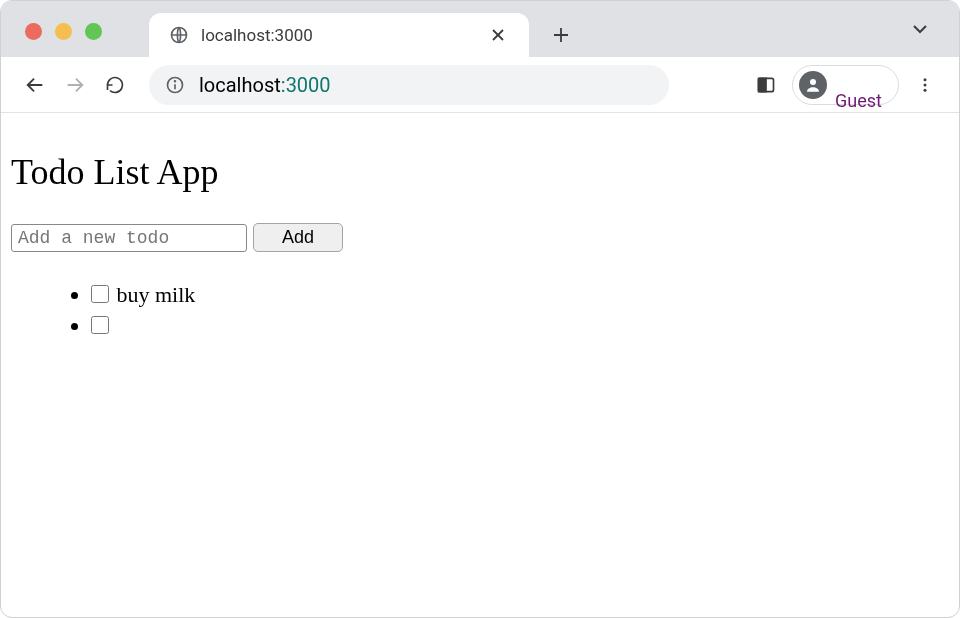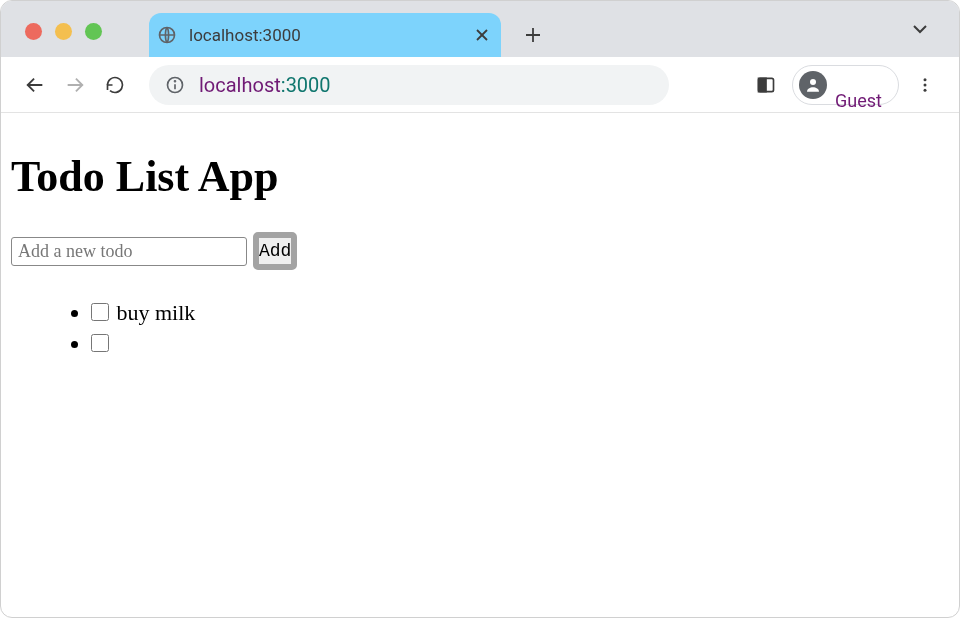--- a/index.html
+++ b/index.html
@@ -36,28 +36,28 @@
     .traffic-light {
       width: 17px;
       height: 17px;
       border-radius: 50%;
     }
     .tl-red { background: #ed6a5e; }
     .tl-yellow { background: #f4bf4f; }
     .tl-green { background: #62c554; }
     .tab {
       margin-left: 130px;
-      background: #7dd3fc;
+      background: #ffffff;
       height: 44px;
-      width: 352px;
+      width: 380px;
       border-top-left-radius: 12px;
       border-top-right-radius: 12px;
       display: flex;
       align-items: center;
-      padding: 0 8px;
+      padding: 0 20px;
       position: relative;
       font-size: 17px;
       color: #3c3c3c;
     }
     .tab .globe-icon {
       width: 20px;
       height: 20px;
       margin-right: 12px;
       display: inline-flex;
       align-items: center;
@@ -126,21 +126,21 @@
       align-items: center;
       padding: 0 16px;
       font-size: 20px;
       color: #202124;
     }
     .omnibox .info-icon {
       margin-right: 14px;
       color: #5f6368;
     }
     .omnibox .url-host {
-      color: #701a75;
+      color: #000000;
     }
     .omnibox .url-port {
       color: #0f766e;
     }
     .toolbar-right {
       margin-left: auto;
       display: flex;
       align-items: center;
       gap: 8px;
     }
@@ -187,48 +187,48 @@
       color: #3c3c3c;
       cursor: pointer;
     }
     
     .page {
       padding: 8px 10px;
       font-family: "Times New Roman", Times, serif;
       color: #000;
     }
     .page h1 {
-      font-size: 44px;
-      font-weight: bold;
+      font-size: 36px;
+      font-weight: normal;
       margin: 30px 0 30px 0;
     }
     .todo-form {
       display: flex;
       align-items: center;
       gap: 6px;
       margin-bottom: 28px;
     }
     .todo-input {
-      font-family: Liberation Serif, serif;
+      font-family: Liberation Mono, monospace;
       font-size: 18px;
       padding: 3px 6px;
       width: 236px;
       border: 1px solid #888;
       border-radius: 3px;
       color: #000;
     }
     .todo-input::placeholder {
       color: #777;
     }
     .add-btn {
-      font-family: Liberation Mono, monospace;
+      font-family: Liberation Sans, sans-serif;
       font-size: 18px;
-      padding: 3px 0;
+      padding: 3px 28px;
       background: #efefef;
-      border: 6px solid #a3a3a3;
+      border: 1px solid #a3a3a3;
       border-radius: 5px;
       cursor: pointer;
     }
     .todo-list {
       padding-left: 52px;
       font-size: 22px;
       line-height: 1.4;
     }
     .todo-list li {
       list-style: disc;

